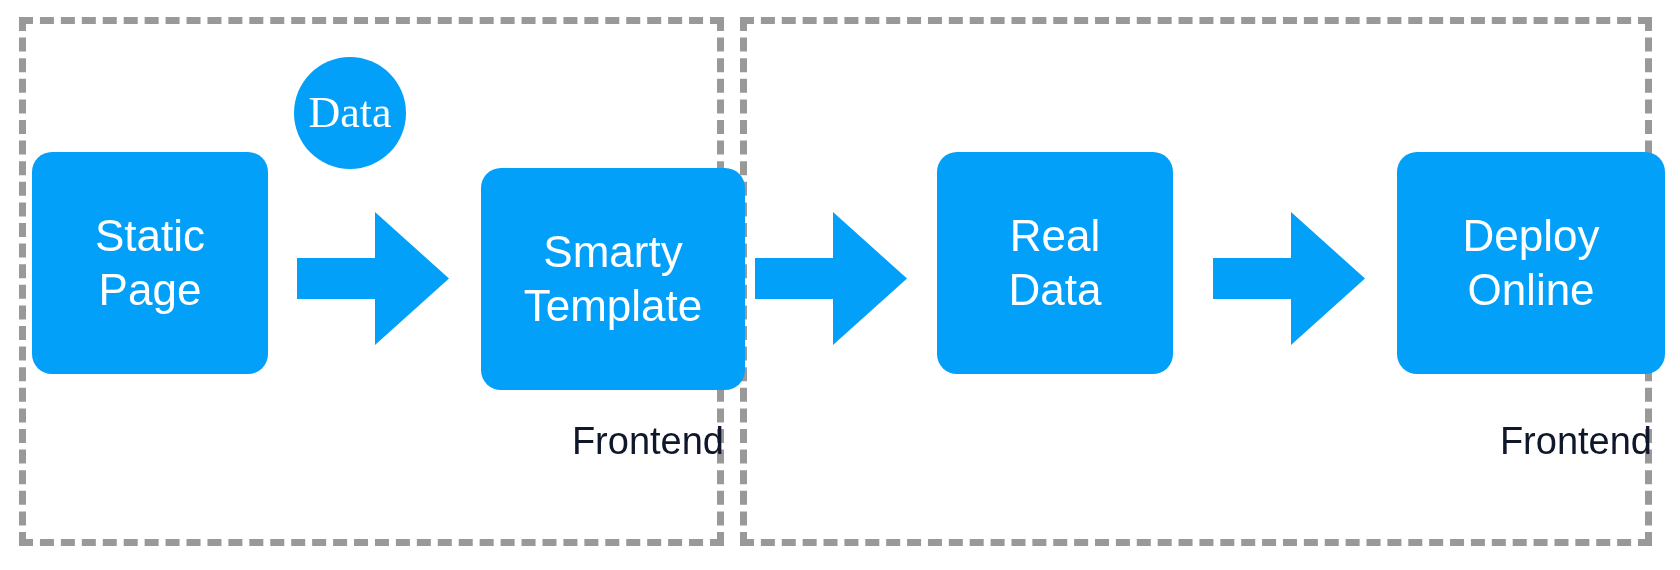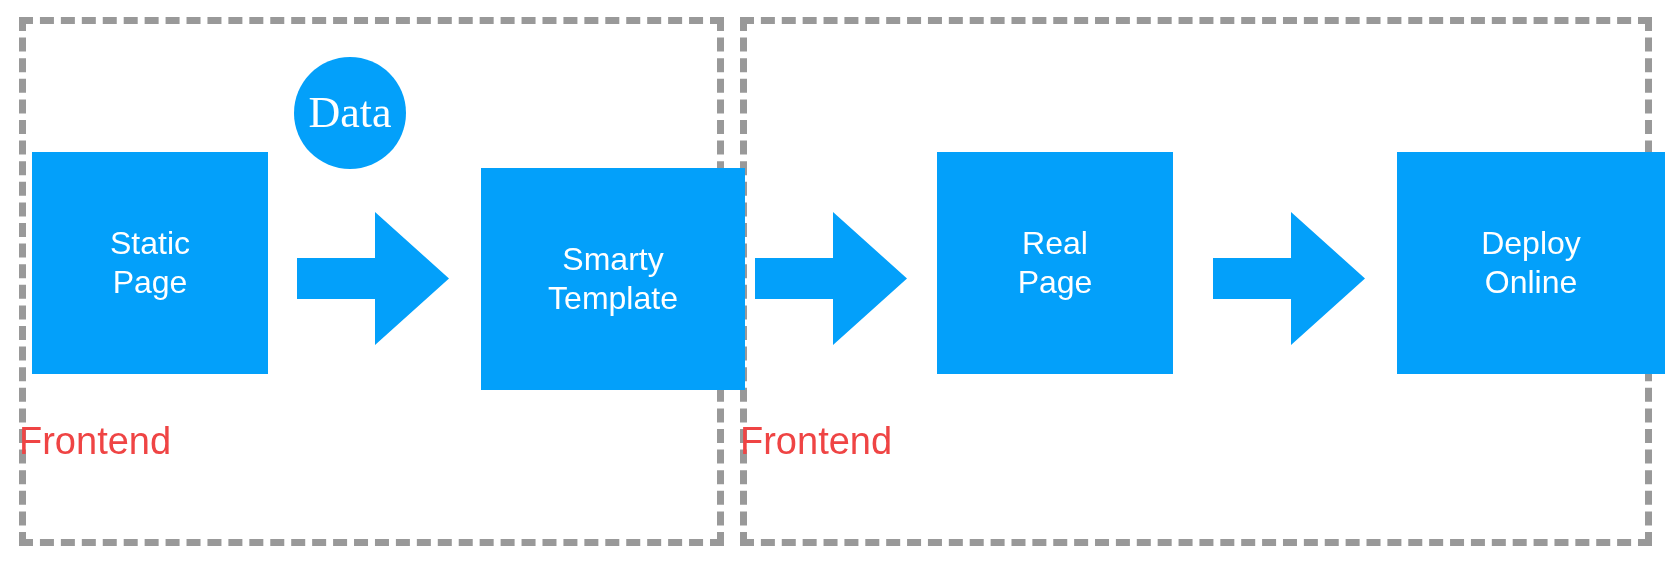--- a/index.html
+++ b/index.html
@@ -33,25 +33,25 @@
   }
   #group-backend {
     left: 740px;
     top: 17px;
     width: 912px;
     height: 529px;
   }
 
   .group-label {
     position: absolute;
-    color: #ef4444;
+    color: #0f172a;
     font-size: 38px;
     line-height: 1;
     white-space: nowrap;
-    text-align: left;
+    text-align: right;
     font-family: "Liberation Sans", sans-serif;
   }
   #label-frontend {
     left: 19px;
     top: 422px;
     width: 705px;
   }
   #label-backend {
     left: 740px;
     top: 422px;
@@ -60,24 +60,25 @@
 
   
   .node-box {
     position: absolute;
     background: #03a0fa;
     color: #ffffff;
     display: flex;
     align-items: center;
     justify-content: center;
     text-align: center;
-    font-size: 32px;
+    font-size: 44px;
     line-height: 1.22;
     font-family: "Liberation Sans", sans-serif;
     white-space: pre-line;
+    border-radius: 20px;
   }
   #node-static-page   { left: 32px;   top: 152px; width: 236px; height: 222px; }
   #node-smarty        { left: 481px;  top: 168px; width: 264px; height: 222px; }
   #node-real-page     { left: 937px;  top: 152px; width: 236px; height: 222px; }
   #node-deploy-online { left: 1397px; top: 152px; width: 268px; height: 222px; }
 
   
   #node-data {
     position: absolute;
     left: 294px;
@@ -132,21 +133,21 @@
   <div class="node-box" id="node-smarty">Smarty
 Template</div>
 
   <div class="arrow" id="arrow-2">
     <svg viewBox="0 0 152 133" preserveAspectRatio="none" aria-hidden="true">
       <polygon points="0,46 78,46 78,0 152,66.5 78,133 78,87 0,87" fill="#03a0fa"></polygon>
     </svg>
   </div>
 
   <div class="node-box" id="node-real-page">Real
-Page</div>
+Data</div>
 
   <div class="arrow" id="arrow-3">
     <svg viewBox="0 0 152 133" preserveAspectRatio="none" aria-hidden="true">
       <polygon points="0,46 78,46 78,0 152,66.5 78,133 78,87 0,87" fill="#03a0fa"></polygon>
     </svg>
   </div>
 
   <div class="node-box" id="node-deploy-online">Deploy
 Online</div>
 

